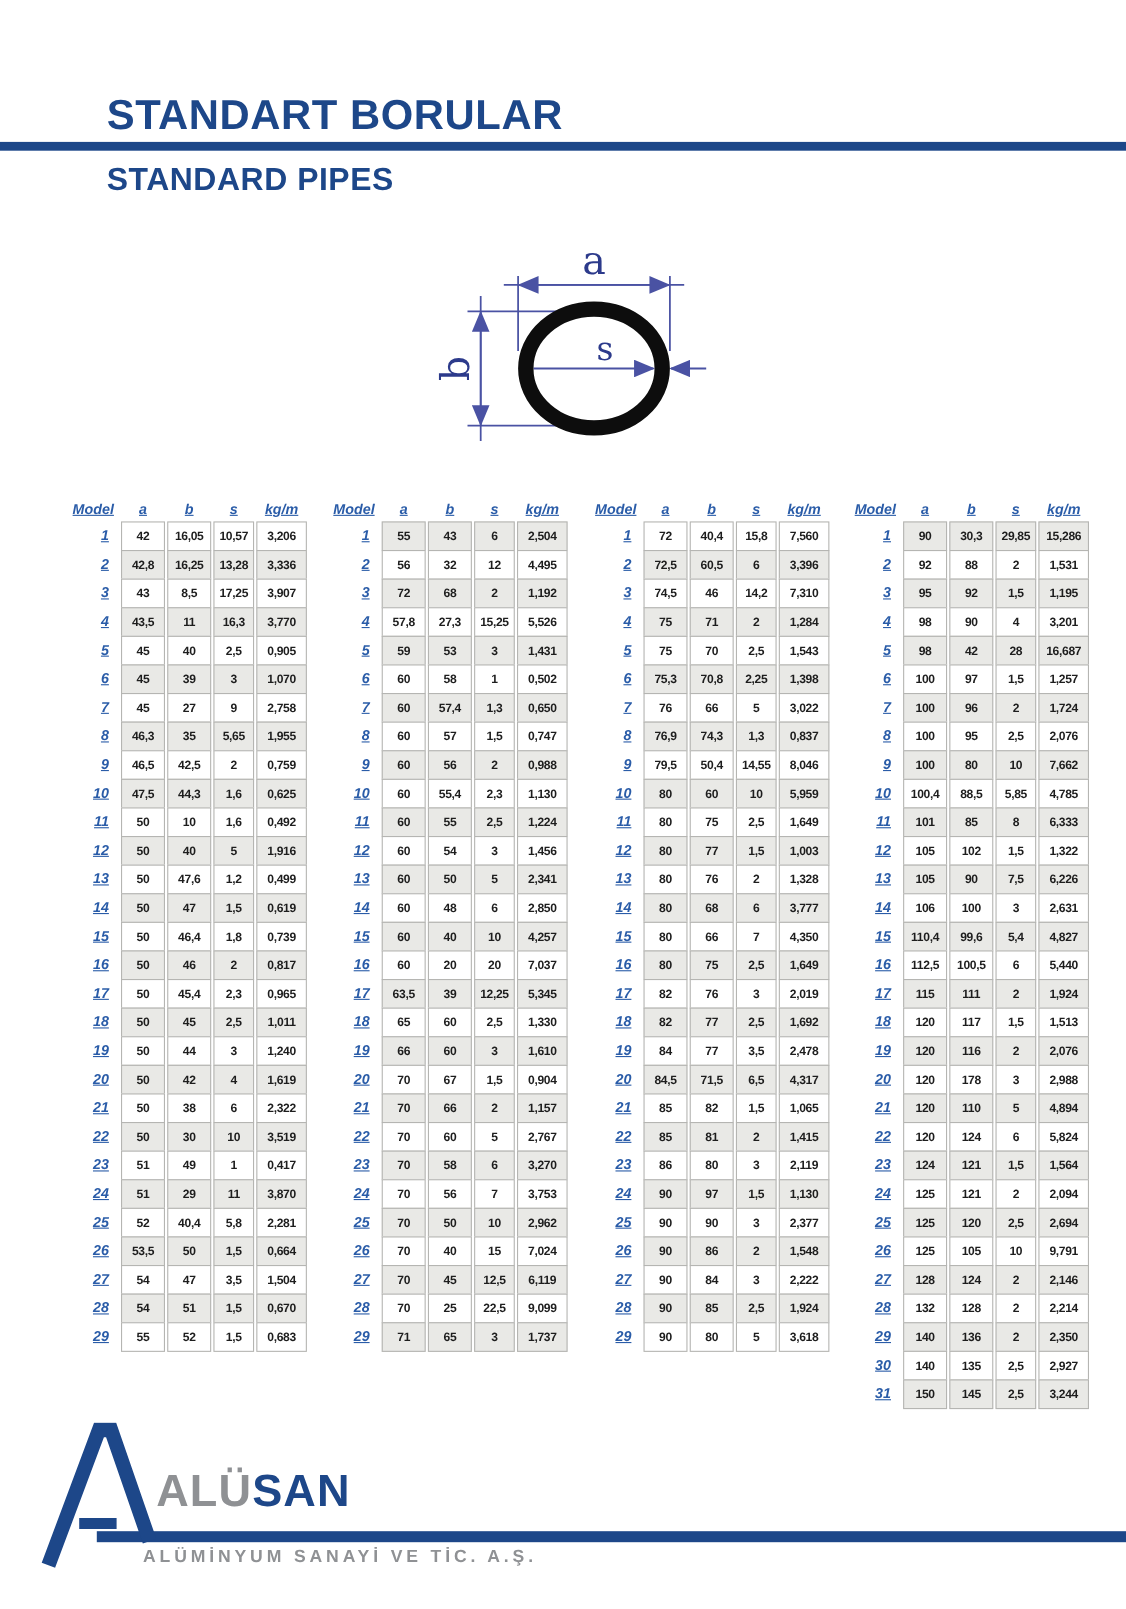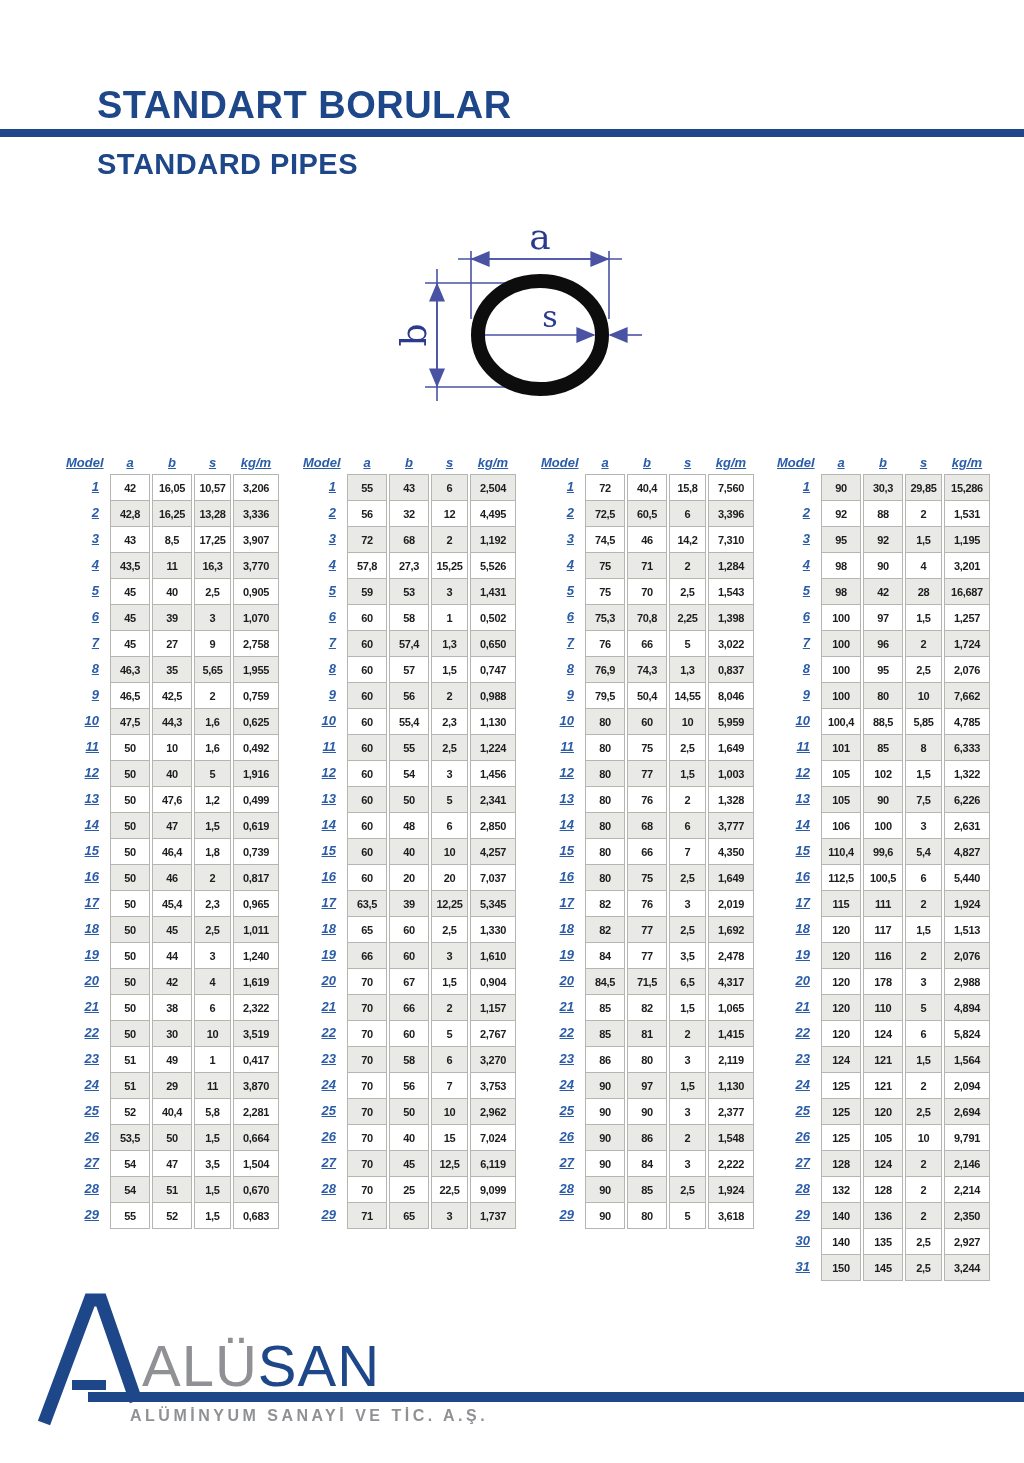--- a/index.html
+++ b/index.html
@@ -44,21 +44,21 @@
     box-sizing:border-box;width:42px;height:27px;line-height:26px;
     text-align:right;padding-right:9px;
     font-size:13px;font-weight:bold;font-style:italic;color:#2a5ca8;
     text-decoration:underline;
   }
   
   .footer-bar{position:absolute;left:88px;top:1392px;width:936px;height:10px;background:#1d4789;}
   .logo-mark{position:absolute;left:36px;top:1293px;width:112px;height:136px;}
   .brand{
     position:absolute;left:142px;top:1332px;
-    font-size:58px;font-weight:normal;letter-spacing:1px;color:#8f9194;
+    font-size:41px;font-weight:bold;letter-spacing:1px;color:#8f9194;
   }
   .brand .suffix{color:#1d4789;}
   .tagline{
     position:absolute;left:130px;top:1407px;
     font-size:16px;font-weight:bold;letter-spacing:3.5px;color:#8f9194;
   }
 </style>
 </head>
 <body>
 

